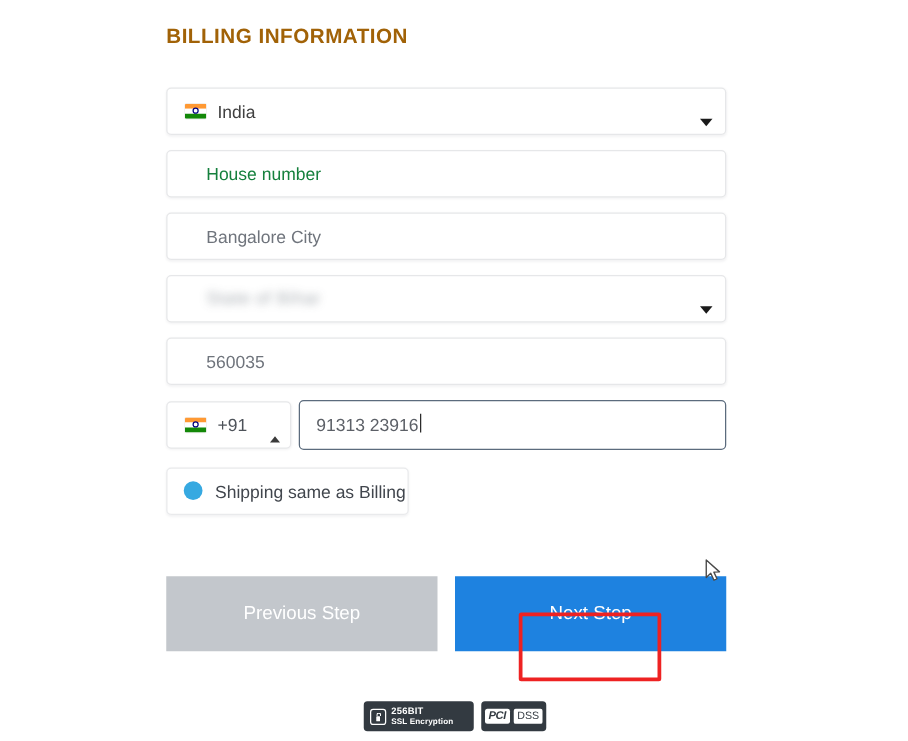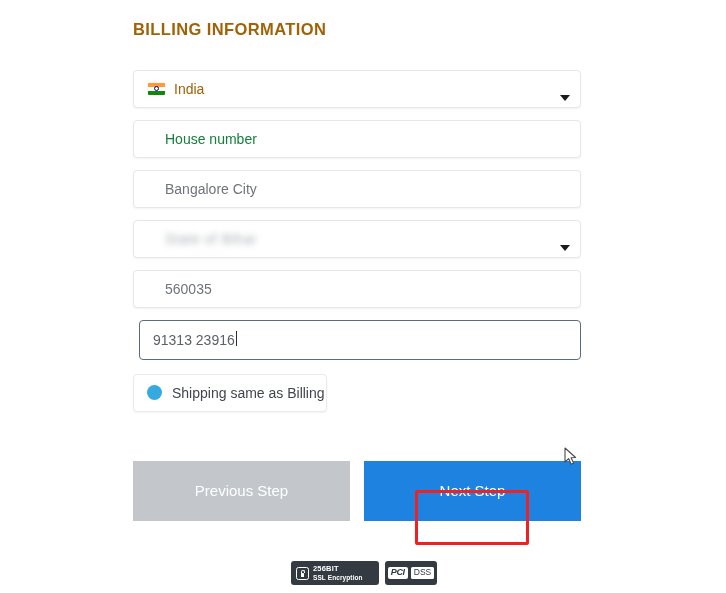--- a/index.html
+++ b/index.html
@@ -92,21 +92,21 @@
     width: 5px;
     height: 5px;
     margin-left: -2.5px;
     margin-top: -2.5px;
     border: 1px solid #000080;
     border-radius: 50%;
     box-sizing: border-box;
   }
   .country-label {
     font-size: 14px;
-    color: #a16207;
+    color: #404040;
     margin-left: 9px;
     line-height: 1;
   }
 
   .caret-down {
     position: absolute;
     right: 10px;
     bottom: 6px;
     width: 0;
     height: 0;
@@ -409,20 +409,30 @@
       <span>State of Bihar</span>
     </span>
     <span class="caret-down"></span>
   </div>
 
   <div class="field">
     <span class="field-text filled" placeholder="Zip code">560035</span>
   </div>
 
   <div class="phone-row">
+    <div class="phone-country">
+      <span class="flag">
+        <span class="band saffron"></span>
+        <span class="band white"></span>
+        <span class="band green"></span>
+        <span class="chakra"></span>
+      </span>
+      <span class="dial-code">+91</span>
+      <span class="caret-up"></span>
+    </div>
     <div class="phone-input">
       <span class="phone-value" placeholder="Phone number">91313 23916</span>
       <span class="text-caret"></span>
     </div>
   </div>
 
   <div class="shipping-box">
     <span class="radio-dot"></span>
     <span class="shipping-label">Shipping same as Billing</span>
   </div>

